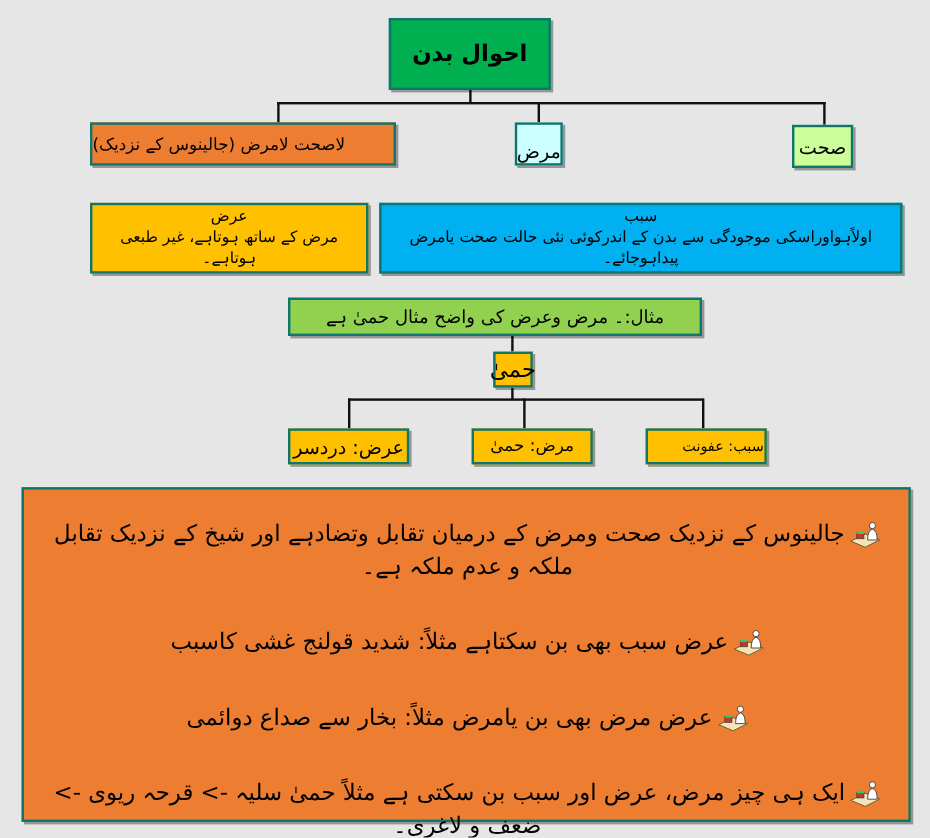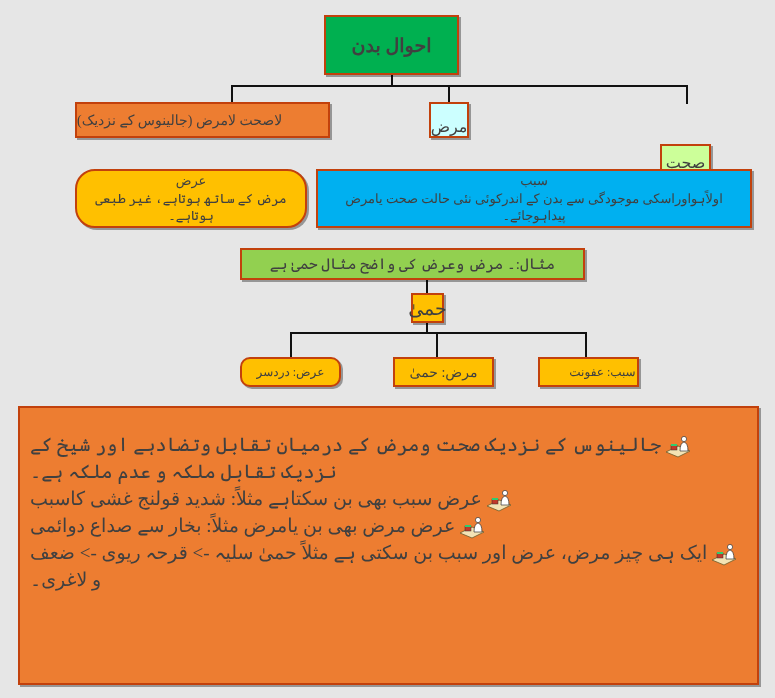--- a/index.html
+++ b/index.html
@@ -5,60 +5,60 @@
   html, body { margin: 0; padding: 0; }
   body {
     width: 775px; height: 698px;
     background: #e6e6e6;
     position: relative;
     overflow: hidden;
     font-family: "DejaVu Sans", sans-serif;
   }
   .box {
     position: absolute;
-    border: 2px solid #c2410c;
+    border: 2px solid #0f766e;
     box-sizing: border-box;
     display: flex;
     flex-direction: column;
     align-items: center;
     justify-content: center;
     direction: rtl;
-    color: #404040;
+    color: #000000;
     text-align: center;
     box-shadow: 2px 2px 0 rgba(0,0,0,0.35);
-    font-family: Liberation Serif, serif;
   }
   .line { position: absolute; background: #111; }
   .hline { height: 2px; }
   .vline { width: 2px; }
 
   #root { left: 324px; top: 15px; width: 135px; height: 60px; background: #00b050; font-weight: bold; font-size: 19px; }
   #lahsehat { left: 75px; top: 102px; width: 255px; height: 36px; background: #ed7d31; justify-content: center; align-items: flex-end; padding-right: 24px; font-size: 14px; }
   #marz { left: 429px; top: 102px; width: 40px; height: 36px; background: #ccffff; font-size: 16px; justify-content: flex-end; }
-  #sehat { left: 660px; top: 104px; width: 51px; height: 36px; background: #ccff99; font-size: 16px; margin-top: 40px; }
+  #sehat { left: 660px; top: 104px; width: 51px; height: 36px; background: #ccff99; font-size: 16px; }
 
-  #arz-def { left: 75px; top: 169px; width: 232px; height: 59px; background: #ffc000; font-size: 13px; line-height: 1.35; border-radius: 20px; }
+  #arz-def { left: 75px; top: 169px; width: 232px; height: 59px; background: #ffc000; font-size: 13px; line-height: 1.35; }
   #sabab-def { left: 316px; top: 169px; width: 436px; height: 59px; background: #00b0f0; font-size: 13px; line-height: 1.35; text-align: center; }
 
   #misal { left: 240px; top: 248px; width: 345px; height: 32px; background: #92d050; font-size: 15px; }
   #humma { left: 411px; top: 293px; width: 33px; height: 30px; background: #ffc000; font-size: 19px; }
 
-  #arz-ex { left: 240px; top: 357px; width: 101px; height: 30px; background: #ffc000; font-size: 12px; border-radius: 10px; }
+  #arz-ex { left: 240px; top: 357px; width: 101px; height: 30px; background: #ffc000; font-size: 16px; }
   #marz-ex { left: 393px; top: 357px; width: 101px; height: 30px; background: #ffc000; font-size: 14px; }
   #sabab-ex { left: 538px; top: 357px; width: 101px; height: 30px; background: #ffc000; font-size: 12px; padding-left: 28px; }
 
   #notes {
     left: 18px; top: 406px; width: 741px; height: 279px;
     background: #ed7d31;
     align-items: stretch;
     justify-content: flex-start;
     padding: 24px 8px 8px 10px;
     font-size: 19px;
     line-height: 1.42;
-    text-align: left;
+    text-align: center;
+    gap: 36px;
   }
   .note { display: block; }
   .note-icon {
     display: inline-block;
     width: 26px; height: 24px;
     vertical-align: middle;
     margin-left: 4px;
   }
 </style>
 </head>

